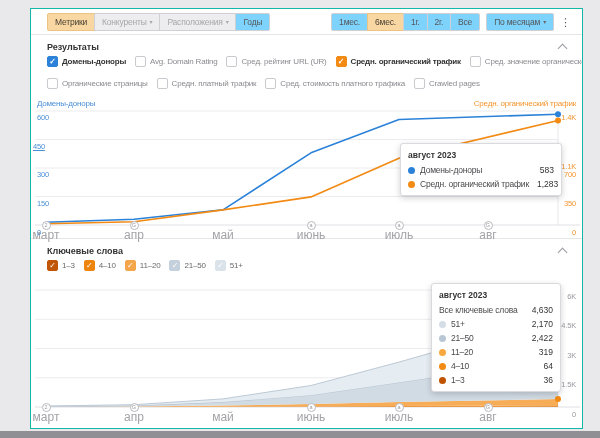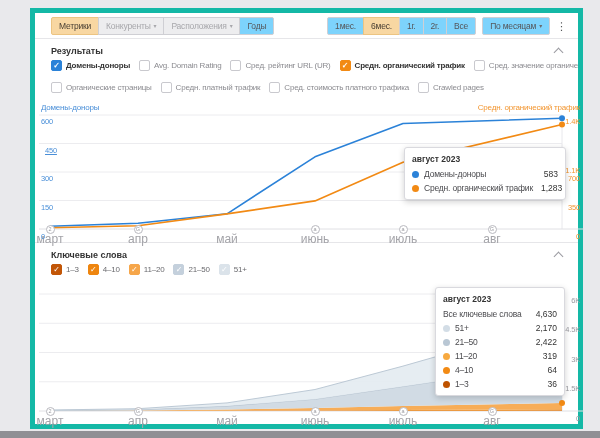--- a/index.html
+++ b/index.html
@@ -2,21 +2,21 @@
 <html><head>
 <meta charset="utf-8">
 <style>
   html,body{margin:0;padding:0;}
   body{
     width:600px;height:438px;background:#e9e9ec;position:relative;overflow:hidden;
     font-family:"Liberation Sans",sans-serif;-webkit-font-smoothing:antialiased;
   }
   .bottom-bar{position:absolute;left:0;bottom:0;width:600px;height:7px;background:#8f8f94;}
   .card{position:absolute;left:30px;top:8px;width:553px;height:421px;background:#fff;
-    border:5px solid #14b8a6;box-sizing:border-box;}
+    border:1px solid #14b8a6;box-sizing:border-box;}
   
   .toolbar{display:flex;justify-content:space-between;align-items:center;padding:4px 8px 3px 16px;}
   .tb-left,.tb-right{display:flex;align-items:center;}
   .btn{font-family:inherit;font-size:8.5px;letter-spacing:-0.2px;color:#55565a;background:#7dd3fc;
     border:1px solid #cfcfd4;padding:3px 7px;margin-left:-1px;cursor:pointer;white-space:nowrap;
     display:inline-flex;align-items:center;gap:3px;line-height:10px;}
   .btn:first-child{margin-left:0;border-radius:2px 0 0 2px;}
   .btn.last{border-radius:0 2px 2px 0;}
   .btn.active{background:#f8d7a2;border-color:#ecc482;color:#4a4034;}
   .btn.muted{background:#ededef;color:#a7a7ab;}
@@ -150,21 +150,21 @@
       <div class="month" style="left: 353px; top: 132px;">июль</div>
       <div class="month" style="left: 442px; top: 132px;">авг</div>
       <div class="marker" style="left: 10.5px; top: 124.5px;">2</div>
       <div class="marker" style="left: 98.5px; top: 124.5px;">G</div>
       <div class="marker" style="left: 275.5px; top: 124.5px;">a</div>
       <div class="marker" style="left: 363.5px; top: 124.5px;">a</div>
       <div class="marker" style="left: 452.5px; top: 124.5px;">G</div>
       <div class="ax-lab" style="left: 6px; top: 3px; color: rgb(74, 143, 216);">Домены-доноры</div>
       <div class="ax-lab" style="right: 8px; top: 3px; color: rgb(242, 149, 47);">Средн. органический трафик</div>
       <div class="tick" style="left: 6px; top: 17px; color: rgb(74, 143, 216);">600</div>
-      <div class="tick" style="left: 10px; top: 45.5px; color: rgb(74, 143, 216); text-decoration: underline;">450</div>
+      <div class="tick" style="left: 2px; top: 45.5px; color: rgb(74, 143, 216); text-decoration: underline;">450</div>
       <div class="tick" style="left: 6px; top: 74px; color: rgb(74, 143, 216);">300</div>
       <div class="tick" style="left: 6px; top: 102.5px; color: rgb(74, 143, 216);">150</div>
       <div class="tick" style="left: 6px; top: 132px; color: rgb(74, 143, 216);">0</div>
       <div class="tick" style="right: 8px; top: 17px; color: rgb(242, 149, 47);">1.4K</div>
       <div class="tick" style="right: 8px; top: 45.5px; color: rgb(242, 149, 47); margin-top: 20px;">1.1K</div>
       <div class="tick" style="right: 8px; top: 74px; color: rgb(242, 149, 47);">700</div>
       <div class="tick" style="right: 8px; top: 102.5px; color: rgb(242, 149, 47);">350</div>
       <div class="tick" style="right: 8px; top: 132px; color: rgb(242, 149, 47);">0</div>
       <div class="tooltip" style="left: 369px; top: 47px; width: 160px;">
         <div class="tt-title">август 2023</div>

